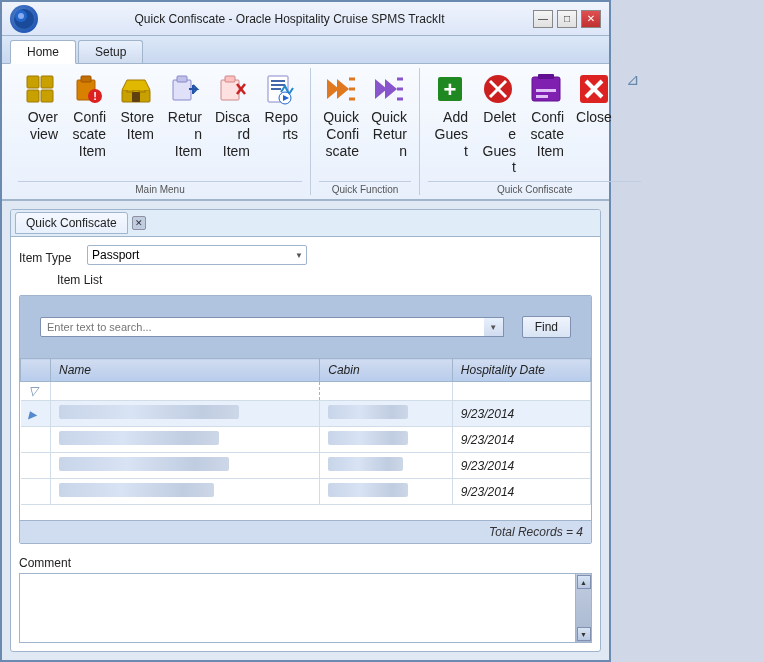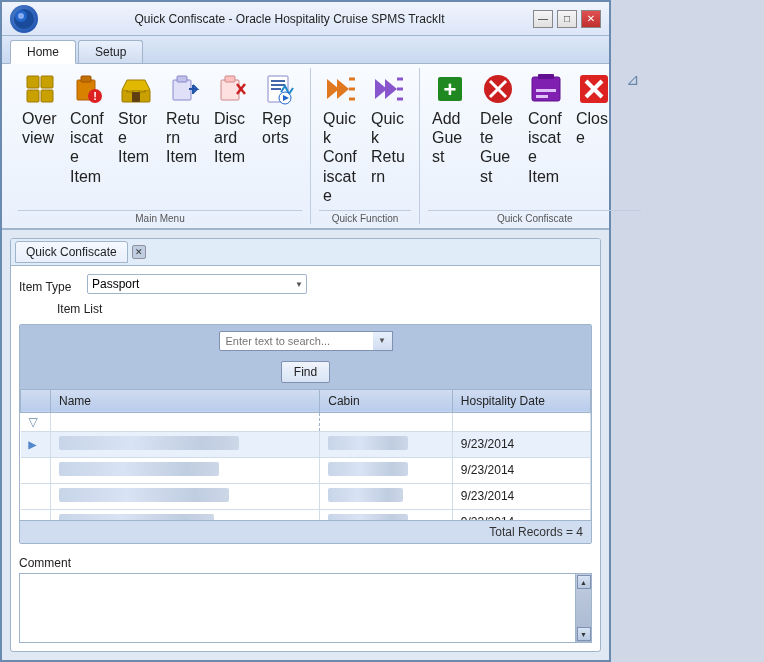--- a/index.html
+++ b/index.html
@@ -137,24 +137,24 @@
       width: 36px;
       height: 36px;
       display: flex;
       align-items: center;
       justify-content: center;
       font-size: 22px;
       margin-bottom: 2px;
     }
 
     .ribbon-label {
-      font-size: 16px;
+      font-size: 14px;
       color: #222;
       line-height: 1.2;
-      text-align: left;
+      text-align: right;
       word-break: break-word;
       max-width: 50px;
     }
 
     .ribbon-group-label {
       font-size: 10px;
       color: #555;
       text-align: center;
       padding-top: 2px;
       border-top: 1px solid #c0cce0;
@@ -274,25 +274,24 @@
 
     .item-list-label {
       font-size: 12px;
       color: #222;
       padding: 2px 0;
       margin-left: 38px;
     }
 
     .search-bar {
       background: #b0c4e0;
-      padding: 6px;
-      display: flex;
-      align-items: center;
-      gap: 10px;
-      flex-direction: column;
+      padding: 20px;
+      display: flex;
+      align-items: center;
+      gap: 18px;
     }
 
     .search-input-wrapper {
       flex: 1;
       position: relative;
       display: flex;
     }
 
     .search-input {
       flex: 1;
@@ -335,20 +334,21 @@
     .data-table {
       flex: 1;
       overflow-y: auto;
       background: white;
     }
 
     table {
       width: 100%;
       border-collapse: collapse;
       font-size: 12px;
+      font-style: italic;
     }
 
     thead th {
       background: linear-gradient(to bottom, #d0dcf0, #b8ccec);
       border: 1px solid #a0b4cc;
       padding: 4px 8px;
       text-align: left;
       font-weight: normal;
       color: #222;
       position: sticky;
@@ -385,20 +385,21 @@
       display: inline-block;
     }
 
     .table-footer {
       background: #d0dcf0;
       border-top: 1px solid #a0b4cc;
       padding: 4px 8px;
       text-align: right;
       font-size: 12px;
       color: #333;
+      font-style: italic;
     }
 
     
     .comment-section {
       margin-top: 6px;
     }
 
     .comment-label {
       font-size: 12px;
       color: #222;

